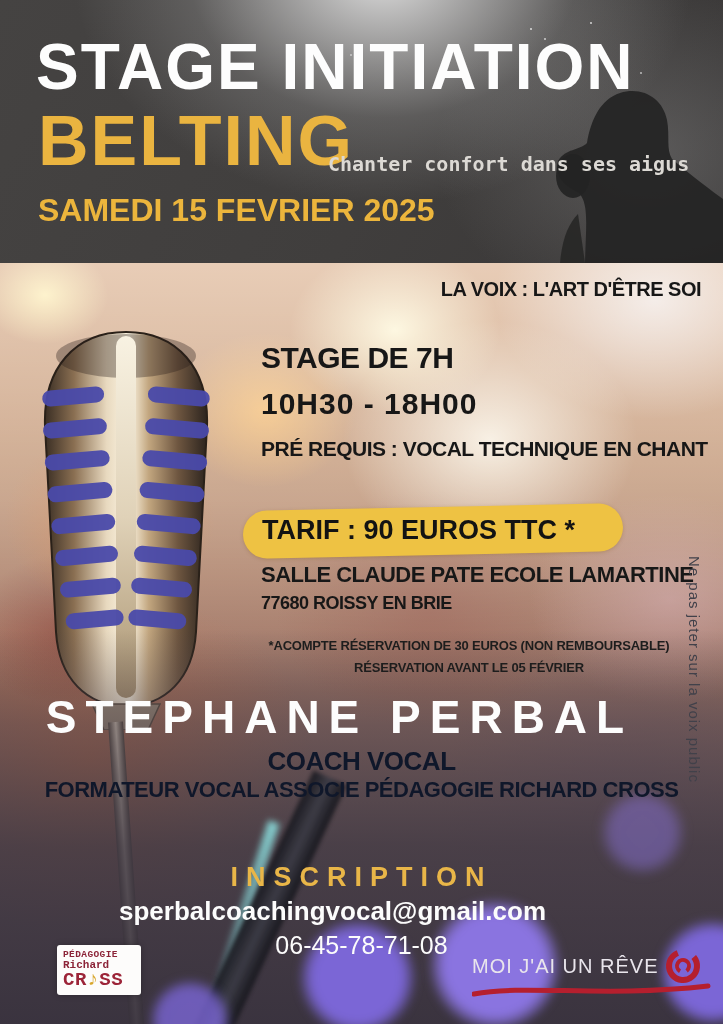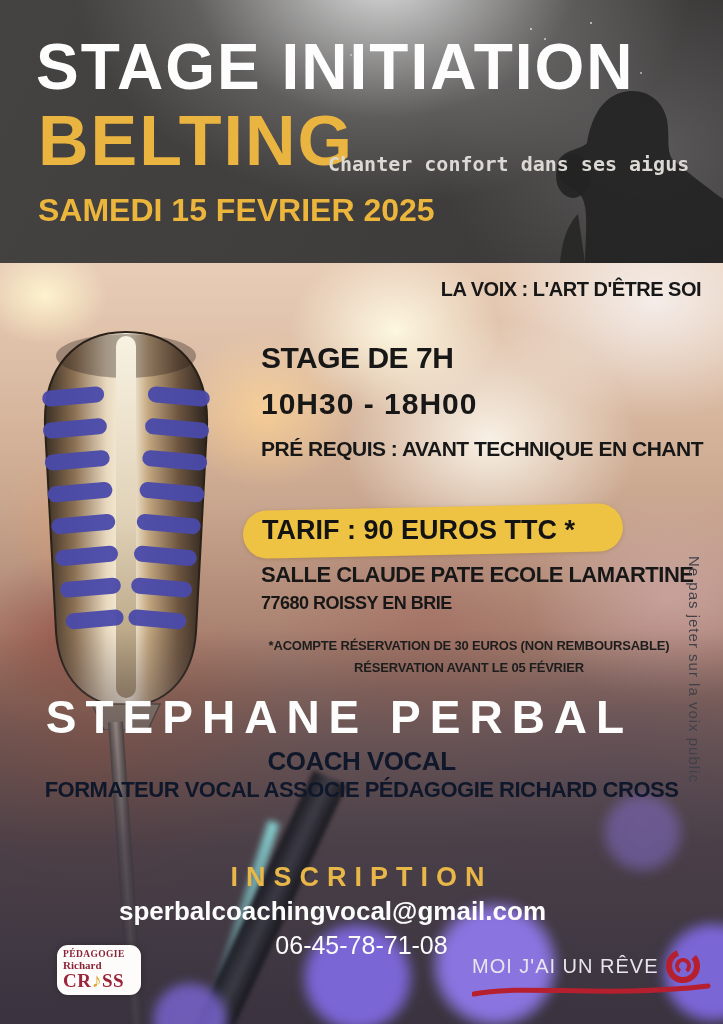--- a/index.html
+++ b/index.html
@@ -101,22 +101,22 @@
   .phone{left:0;top:931px;width:723px;text-align:center;font-size:25px;font-weight:normal;color:#fcfcfc;}
 
   
   .side-note{
     left:686px;top:556px;height:270px;writing-mode:vertical-rl;
     font-size:15px;color:#41414a;letter-spacing:1px;
   }
 
   
   .cross-logo{
-    left:57px;top:945px;width:74px;padding:5px 4px 6px 6px;background:#fdfcfb;border-radius:11px;
-    font-family:Liberation Serif, serif;line-height:1.02;box-shadow:0 0 6px rgba(0,0,0,.25);
+    left:57px;top:945px;width:74px;padding:5px 4px 6px 6px;background:#fdfcfb;border-radius:3px;
+    font-family:Liberation Mono, monospace;line-height:1.02;box-shadow:0 0 6px rgba(0,0,0,.25);
   }
   .cross-l1{font-size:9.5px;font-weight:bold;color:#8c2438;letter-spacing:.4px;}
   .cross-l2{font-size:11px;font-weight:bold;color:#8c2438;}
   .cross-word{font-size:19px;font-weight:bold;color:#9c2438;letter-spacing:.5px;line-height:.9;}
   .cross-note{color:#d8a62a;font-size:20px;}
   .reve{left:472px;top:946px;width:240px;}
   .reve-text{font-size:20px;color:#e9e5ec;letter-spacing:1px;vertical-align:middle;}
   .reve-spiral{vertical-align:middle;margin-left:4px;}
 </style>
 </head>
@@ -194,21 +194,21 @@
     <div class="abs title-line1">STAGE INITIATION</div>
     <div class="abs title-belting">BELTING</div>
     <div class="abs header-tagline">Chanter confort dans ses aigus</div>
     <div class="abs event-date">SAMEDI 15 FEVRIER 2025</div>
   </div>
 
   <div class="abs cond slogan">LA VOIX : L'ART D'ÊTRE SOI</div>
 
   <div class="abs cond duration">STAGE DE 7H</div>
   <div class="abs cond hours">10H30 - 18H00</div>
-  <div class="abs cond prereq">PRÉ REQUIS : AVANT TECHNIQUE EN CHANT</div>
+  <div class="abs cond prereq">PRÉ REQUIS : VOCAL TECHNIQUE EN CHANT</div>
 
   <div class="abs price-pill"></div>
   <div class="abs price-text">TARIF : 90 EUROS TTC *</div>
 
   <div class="abs cond venue">SALLE CLAUDE PATE ECOLE LAMARTINE</div>
   <div class="abs cond city">77680 ROISSY EN BRIE</div>
 
   <div class="abs note-center deposit">*ACOMPTE RÉSERVATION DE 30 EUROS (NON REMBOURSABLE)</div>
   <div class="abs note-center deadline">RÉSERVATION AVANT LE 05 FÉVRIER</div>
 

